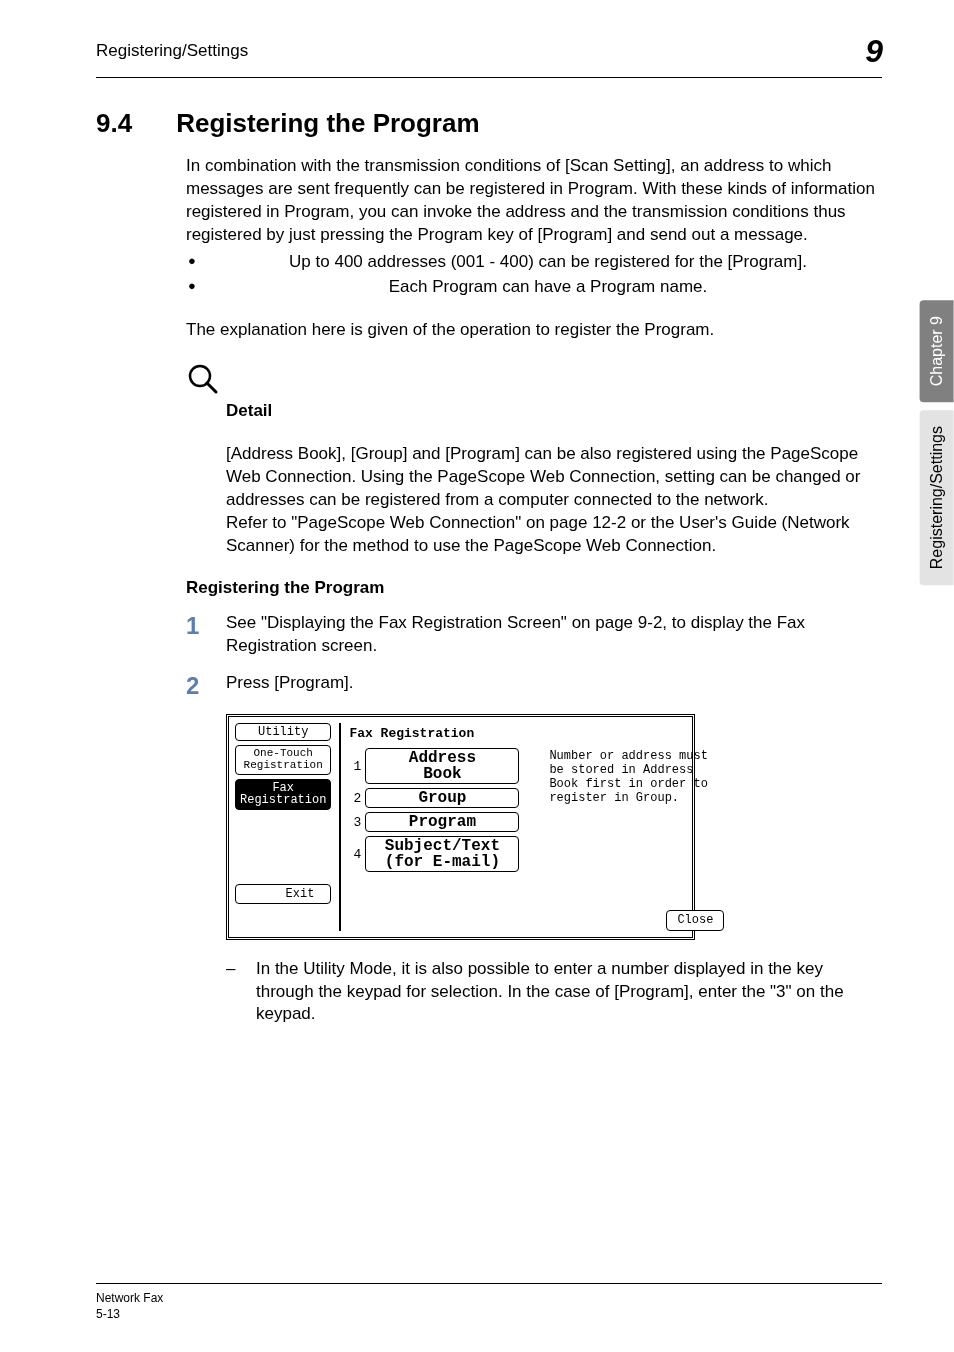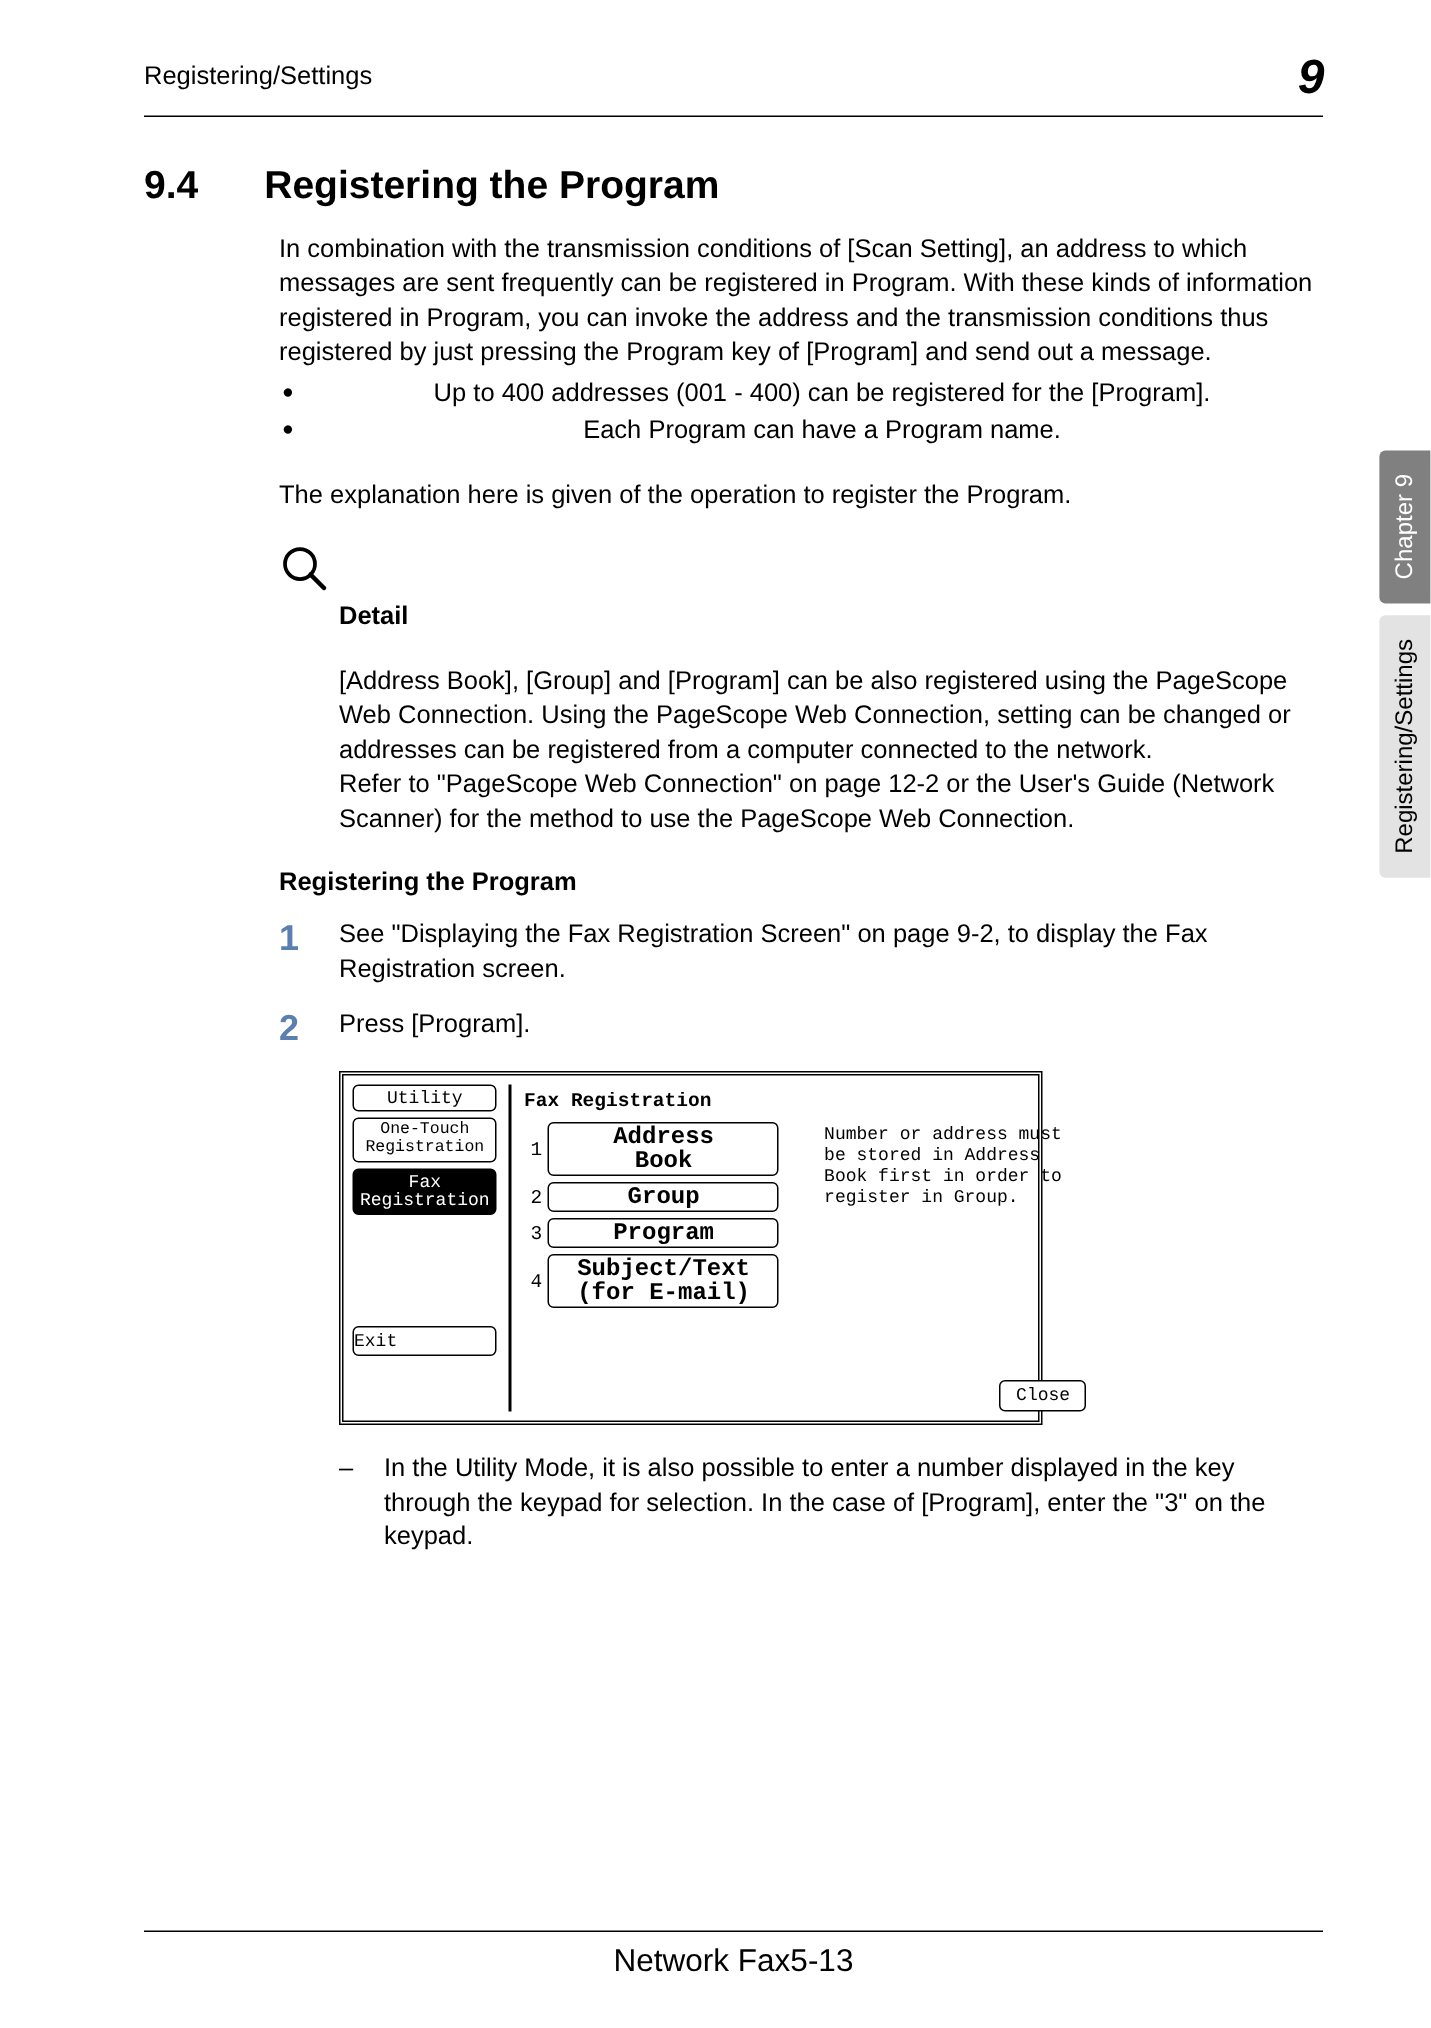--- a/index.html
+++ b/index.html
@@ -183,34 +183,34 @@
   }
   .rp-hint {
     font-size: 12px;
     line-height: 1.15;
     width: 175px;
     padding-top: 2px;
   }
   .rp-bottom {
     display: flex;
     justify-content: flex-end;
-    margin-top: 44px;
+    margin-top: 34px;
   }
   .close-btn {
     border: 1.5px solid #000;
     border-radius: 4px;
     padding: 1px 10px;
     font-size: 12px;
     background: #fff;
   }
   .exit-btn {
     border: 1.5px solid #000;
     border-radius: 4px;
-    padding: 1px 0;
-    text-align: left;
+    padding: 1px 16px;
+    text-align: right;
     font-size: 12px;
     background: #fff;
   }
   .sub-note {
     margin-left: 130px;
     display: flex;
     gap: 12px;
     margin-bottom: 20px;
   }
   .sub-note .dash { width: 18px; text-align: left; }
@@ -235,22 +235,23 @@
   .tab.light { background: #e3e3e3; color: #000; }
 
   .footer {
     position: absolute;
     bottom: 30px;
     left: 96px;
     right: 72px;
     border-top: 1.5px solid #000;
     padding-top: 6px;
     display: flex;
-    justify-content: center;
-    font-size: 21px;
+    justify-content: flex-end;
+    font-size: 12px;
+    flex-direction: column;
   }
 </style>
 </head>
 <body>
 
 <div class="page">
   <div class="running-head">
     <span class="left">Registering/Settings</span>
     <span class="right">9</span>
   </div>

